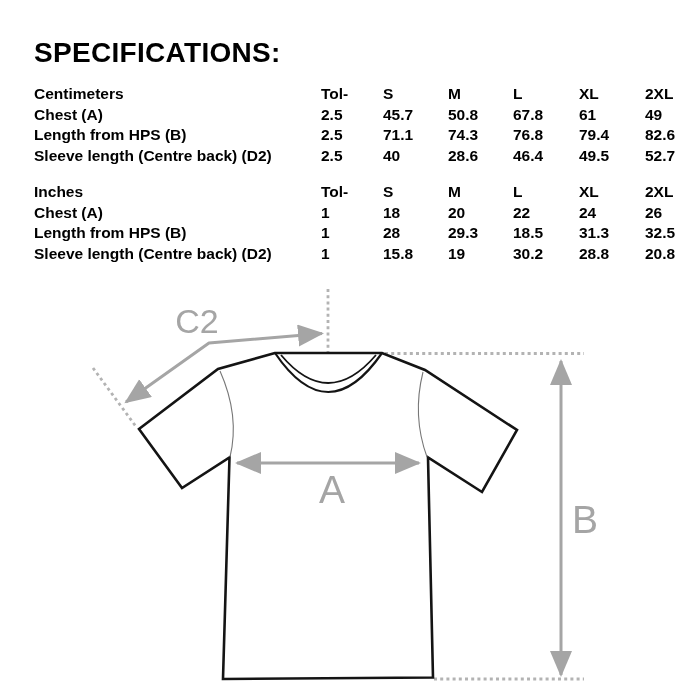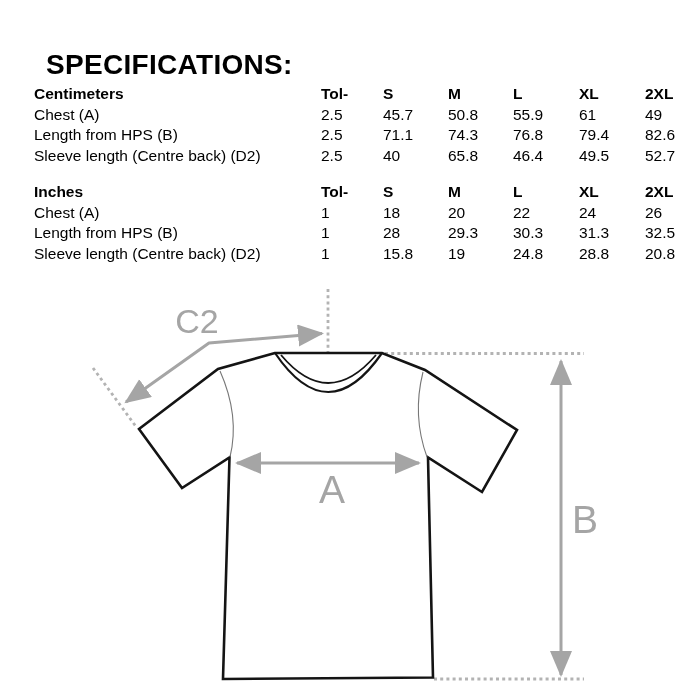--- a/index.html
+++ b/index.html
@@ -2,33 +2,33 @@
 <html><head>
 <meta charset="utf-8">
 <style>
   html,body { margin:0; padding:0; }
   body {
     width:700px; height:700px; position:relative; overflow:hidden;
     background:#ffffff; color:#000;
     font-family:"Liberation Sans", sans-serif;
   }
   .title {
-    position:absolute; left:30px; top:35px; margin:16px;
+    position:absolute; left:30px; top:35px; margin:4px;
     font-size:28px; font-weight:bold; letter-spacing:0.3px;
     line-height:28px; white-space:nowrap;
   }
   .spec-table {
     position:absolute; left:34px;
     display:grid;
     grid-template-columns:287px 62px 65px 65px 66px 66px 55px;
     font-size:15.5px; line-height:20.5px; white-space:nowrap;
   }
   .spec-table.cm { top:84px; }
   .spec-table.in { top:182px; }
-  .cell { overflow:visible; }
+  .cell { overflow:visible;font-weight:bold; }
   .head { font-weight:bold; }
   svg.diagram { position:absolute; left:0; top:0; }
   svg text {
     font-family:"Liberation Sans", sans-serif;
     fill:#a5a5a5;
   }
   .dot { stroke:#b3b3b3; stroke-width:2.8; stroke-dasharray:3 3.2; fill:none; }
   .shaft { stroke:#a5a5a5; stroke-width:3; fill:none; }
   .outline { fill:#ffffff; stroke:#141414; stroke-width:2.6; }
   .collar { fill:none; stroke:#141414; }
@@ -45,36 +45,36 @@
   <div class="cell head">S</div>
   <div class="cell head">M</div>
   <div class="cell head">L</div>
   <div class="cell head">XL</div>
   <div class="cell head">2XL</div>
 
   <div class="cell">Chest (A)</div>
   <div class="cell">2.5</div>
   <div class="cell">45.7</div>
   <div class="cell">50.8</div>
-  <div class="cell">55.9</div>
+  <div class="cell">67.8</div>
   <div class="cell">61</div>
   <div class="cell">49</div>
 
   <div class="cell">Length from HPS (B)</div>
   <div class="cell">2.5</div>
   <div class="cell">71.1</div>
   <div class="cell">74.3</div>
   <div class="cell">76.8</div>
   <div class="cell">79.4</div>
   <div class="cell">82.6</div>
 
   <div class="cell">Sleeve length (Centre back) (D2)</div>
   <div class="cell">2.5</div>
   <div class="cell">40</div>
-  <div class="cell">65.8</div>
+  <div class="cell">28.6</div>
   <div class="cell">46.4</div>
   <div class="cell">49.5</div>
   <div class="cell">52.7</div>
 </div>
 
 <div class="spec-table in">
   <div class="cell head">Inches</div>
   <div class="cell head">Tol-</div>
   <div class="cell head">S</div>
   <div class="cell head">M</div>
@@ -87,29 +87,29 @@
   <div class="cell">18</div>
   <div class="cell">20</div>
   <div class="cell">22</div>
   <div class="cell">24</div>
   <div class="cell">26</div>
 
   <div class="cell">Length from HPS (B)</div>
   <div class="cell">1</div>
   <div class="cell">28</div>
   <div class="cell">29.3</div>
-  <div class="cell">30.3</div>
+  <div class="cell">18.5</div>
   <div class="cell">31.3</div>
   <div class="cell">32.5</div>
 
   <div class="cell">Sleeve length (Centre back) (D2)</div>
   <div class="cell">1</div>
   <div class="cell">15.8</div>
   <div class="cell">19</div>
-  <div class="cell">24.8</div>
+  <div class="cell">30.2</div>
   <div class="cell">28.8</div>
   <div class="cell">20.8</div>
 </div>
 
 <svg class="diagram" width="700" height="700" viewBox="0 0 700 700" xmlns="http://www.w3.org/2000/svg">
   <defs>
     <marker id="ah" markerUnits="userSpaceOnUse" markerWidth="28" markerHeight="24" refX="24" refY="11" orient="auto-start-reverse">
       <path d="M0,0 L26,11 L0,22 Z" fill="#a5a5a5"></path>
     </marker>
   </defs>

